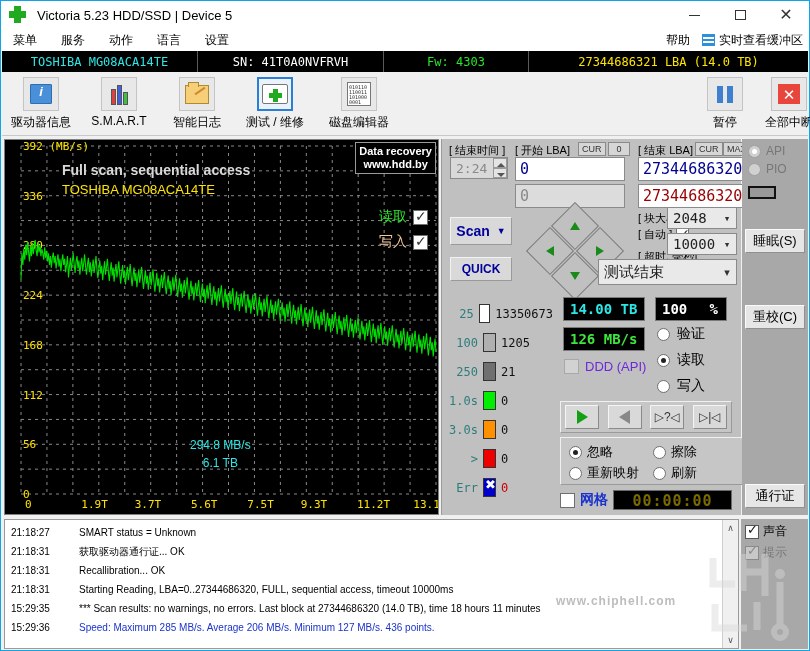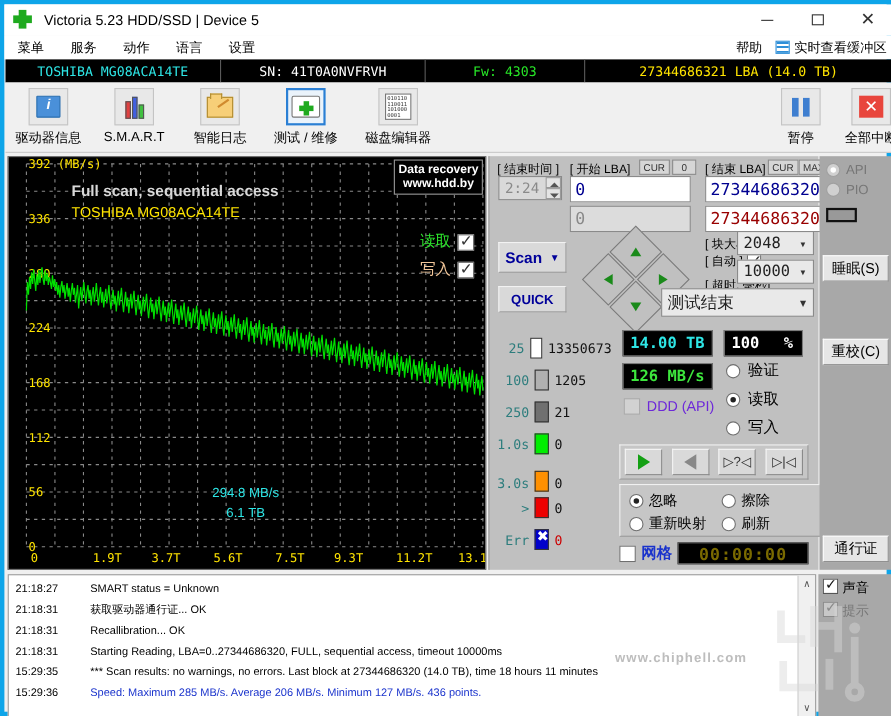--- a/index.html
+++ b/index.html
@@ -8,21 +8,21 @@
     width: 810px; height: 651px;
     font-family: "Liberation Sans", "DejaVu Sans", sans-serif;
     font-size: 12px;
     background: #f0f0f0;
     overflow: hidden;
   }
   #app {
     position: relative;
     width: 810px; height: 651px;
     background: #f0f0f0;
-    border: 4px solid #0ea5e9;
+    border: 1px solid #0ea5e9;
   }
 
   
   .titlebar {
     position: absolute; left: 0; top: 0; width: 808px; height: 28px;
     background: #ffffff;
     display: flex; align-items: center;
   }
   .title-plus {
     width: 22px; height: 20px; margin-left: 7px;
@@ -252,21 +252,21 @@
   .scrollbar {
     position:absolute; right:0; top:0; width:16px; height:128px; background:#f0f0f0;
     border-left:1px solid #cfcfcf; display:flex; flex-direction:column; justify-content:space-between;
   }
   .sb-arrow { height:16px; display:flex;align-items:center;justify-content:center;font-size:9px;color:#555; }
 
   .logright {
     position:absolute; left:740px; top:518px; width:67px; height:130px;
     background:#a8a8a8;
   }
-  .lr-row { display:flex; gap:4px; padding:4px 0 0 4px; font-size:12px; }
+  .lr-row { display:flex; align-items:center; gap:4px; padding:4px 0 0 4px; font-size:12px; }
   .cbs { width:14px;height:14px;background:#fff;border:1px solid #555;position:relative;}
   .cbs.dis{background:#c8c8c8;border-color:#8a8a8a;}
   .cbs.on::after{content:"\2713";position:absolute;left:1px;top:-4px;font-size:13px;color:#111;}
   .cbs.dis.on::after{color:#8a8a8a;}
 
   .chwm {
     position:absolute; right:4px; bottom:4px; width:120px; height:110px;
     opacity:0.45; pointer-events:none;
   }
 </style>
@@ -518,21 +518,21 @@
         <div style="display: flex; align-items: center; height: 29px;">
           <span style="width: 30px; text-align: right; color: rgb(45, 125, 125); font-size: 12px; font-family: &quot;DejaVu Sans Mono&quot;, monospace;">250</span>
           <span style="width: 13px; height: 19px; margin: 0px 5px; border: 1px solid rgb(51, 51, 51); background: rgb(112, 112, 112);"></span>
           <span style="font-size: 12px; color: rgb(17, 17, 17); font-family: &quot;DejaVu Sans Mono&quot;, monospace;">21</span>
         </div>
         <div style="display: flex; align-items: center; height: 29px;">
           <span style="width: 30px; text-align: right; color: rgb(45, 125, 125); font-size: 12px; font-family: &quot;DejaVu Sans Mono&quot;, monospace;">1.0s</span>
           <span style="width: 13px; height: 19px; margin: 0px 5px; border: 1px solid rgb(51, 51, 51); background: rgb(0, 238, 0);"></span>
           <span style="font-size: 12px; color: rgb(17, 17, 17); font-family: &quot;DejaVu Sans Mono&quot;, monospace;">0</span>
         </div>
-        <div style="display: flex; align-items: flex-end; height: 29px;">
+        <div style="display: flex; align-items: center; height: 29px;">
           <span style="width: 30px; text-align: right; color: rgb(45, 125, 125); font-size: 12px; font-family: &quot;DejaVu Sans Mono&quot;, monospace;">3.0s</span>
           <span style="width: 13px; height: 19px; margin: 0px 5px; border: 1px solid rgb(51, 51, 51); background: rgb(255, 144, 0);"></span>
           <span style="font-size: 12px; color: rgb(17, 17, 17); font-family: &quot;DejaVu Sans Mono&quot;, monospace;">0</span>
         </div>
         <div style="display: flex; align-items: center; height: 29px;">
           <span style="width: 30px; text-align: right; color: rgb(45, 125, 125); font-size: 12px; font-family: &quot;DejaVu Sans Mono&quot;, monospace;">&gt;</span>
           <span style="width: 13px; height: 19px; margin: 0px 5px; border: 1px solid rgb(51, 51, 51); background: rgb(238, 0, 0);"></span>
           <span style="font-size: 12px; color: rgb(17, 17, 17); font-family: &quot;DejaVu Sans Mono&quot;, monospace;">0</span>
         </div>
         <div style="display: flex; align-items: center; height: 29px;">

